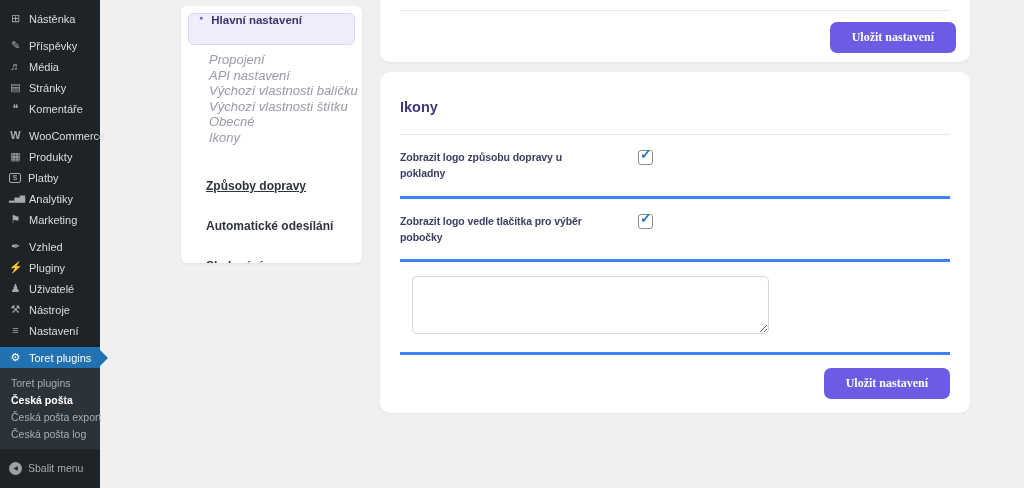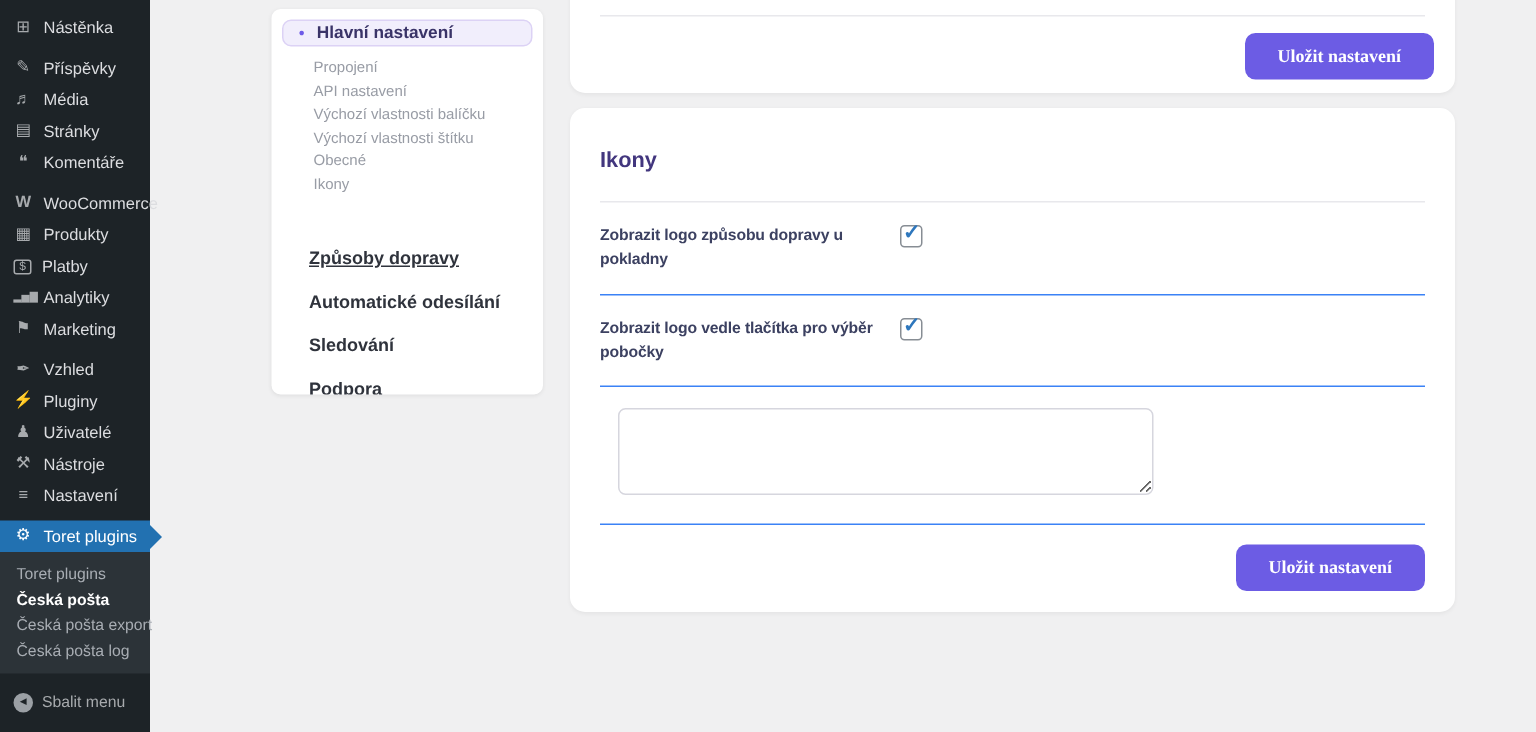--- a/index.html
+++ b/index.html
@@ -27,41 +27,41 @@
   .collapse-circle { width:13px; height:13px; border-radius:50%; background:#9ba0a5; color:#1d2327;
                      font-size:6px; display:flex; align-items:center; justify-content:center; line-height:1; }
   .ic-analytics { font-size:7px !important; letter-spacing:0; }
   .ic-payments { border:1px solid #a7aaad; border-radius:2px; font-size:8px !important;
                  width:12px !important; min-width:12px !important; height:10px; line-height:9px; }
   .ic-woo { font-weight:bold; font-size:11px !important; }
 
   
   .nav-card { position:absolute; left:181px; top:6px; width:181px; height:257px; background:#fff;
               border-radius:6px; box-shadow:0 1px 3px rgba(0,0,0,0.07); z-index:2; overflow:hidden; }
-  .pill { margin:7px; height:18px; display:flex; align-items:center; gap:8px; padding-left:10px;
+  .pill { margin:7px; height:32px; display:flex; gap:8px; padding-left:10px;
           background:#f1eefc; border:1px solid #dcd2f5; border-radius:6px; cursor:pointer; }
   .pill .dot { color:#6e5be8; font-size:7px; line-height:1; }
   .pill .pill-label { font-size:11.5px; font-weight:bold; color:#3a3468; }
   .nav-subs { margin-top:4px; }
-  .nav-sub { height:15.5px; display:flex; align-items:center; padding-left:28px; font-size:10px;
-             color:#989ca5; cursor:pointer; }
-  .nav-section { margin-top:15px; padding-left:25px; font-size:12px; font-weight:bold; color:#2f333c; cursor:pointer; }
+  .nav-sub { height:15.5px; display:flex; align-items:center; padding-left:28px; font-size:13px;
+             color:#989ca5; cursor:pointer;font-style:italic; }
+  .nav-section { margin-top:26px; padding-left:25px; font-size:12px; font-weight:bold; color:#2f333c; cursor:pointer; }
   .nav-section.first { margin-top:34px;text-decoration:underline; }
 
   
   .card { position:absolute; background:#fff; border-radius:10px; box-shadow:0 1px 3px rgba(0,0,0,0.05); }
   .card-top { left:380px; top:-12px; width:590px; height:74px; }
   .card-top .divider { position:absolute; left:20px; right:20px; top:22px; height:1px; background:#e8e8ec; }
   .card-top .btn { position:absolute; right:14px; top:34px; }
   .btn { display:inline-block; background:#6c5ce4; color:#fff; font-size:12px; font-weight:bold;
          border:none; border-radius:7px; padding:8px 22px; cursor:pointer; font-family:Liberation Serif, serif; }
   .card-icons { left:380px; top:72px; width:590px; padding:0 20px 14px; }
   .card-heading { padding-top:27px; font-size:14.5px; font-weight:bold; color:#42367e; }
   .heading-divider { margin-top:19px; height:1px; background:#e8e8ec; }
-  .row { display:flex; align-items:flex-start; border-bottom:1px solid #3b82f6; padding:14px 0; }
+  .row { display:flex; align-items:flex-start; border-bottom:3px solid #3b82f6; padding:14px 0;gap:38px; }
   .row .lbl-col { width:188px; min-width:188px; }
   .row .lbl { font-size:10.5px; font-weight:bold; color:#3c4161; line-height:1.55; letter-spacing:-0.1px; }
   .row .hint { margin-top:5px; font-size:9.5px; color:#9ba0a8; }
   .row .ctl { margin-left:12px; flex:1; }
   .checkbox { width:15px; height:15px; border:1px solid #878d94; border-radius:3px; background:#fff;
               position:relative; cursor:pointer; margin-top:1px; }
   .checkbox .check { position:absolute; top:-5px; left:1px; color:#2e77bd; font-size:14px; font-weight:bold; }
   textarea.css-input { width:357px; height:58px; border:1px solid #d6d6de; border-radius:5px;
                        font-family:"Liberation Sans", sans-serif; font-size:12px; color:#3c434a;
                        padding:6px 8px; resize:both; outline:none; background:#fff; }

